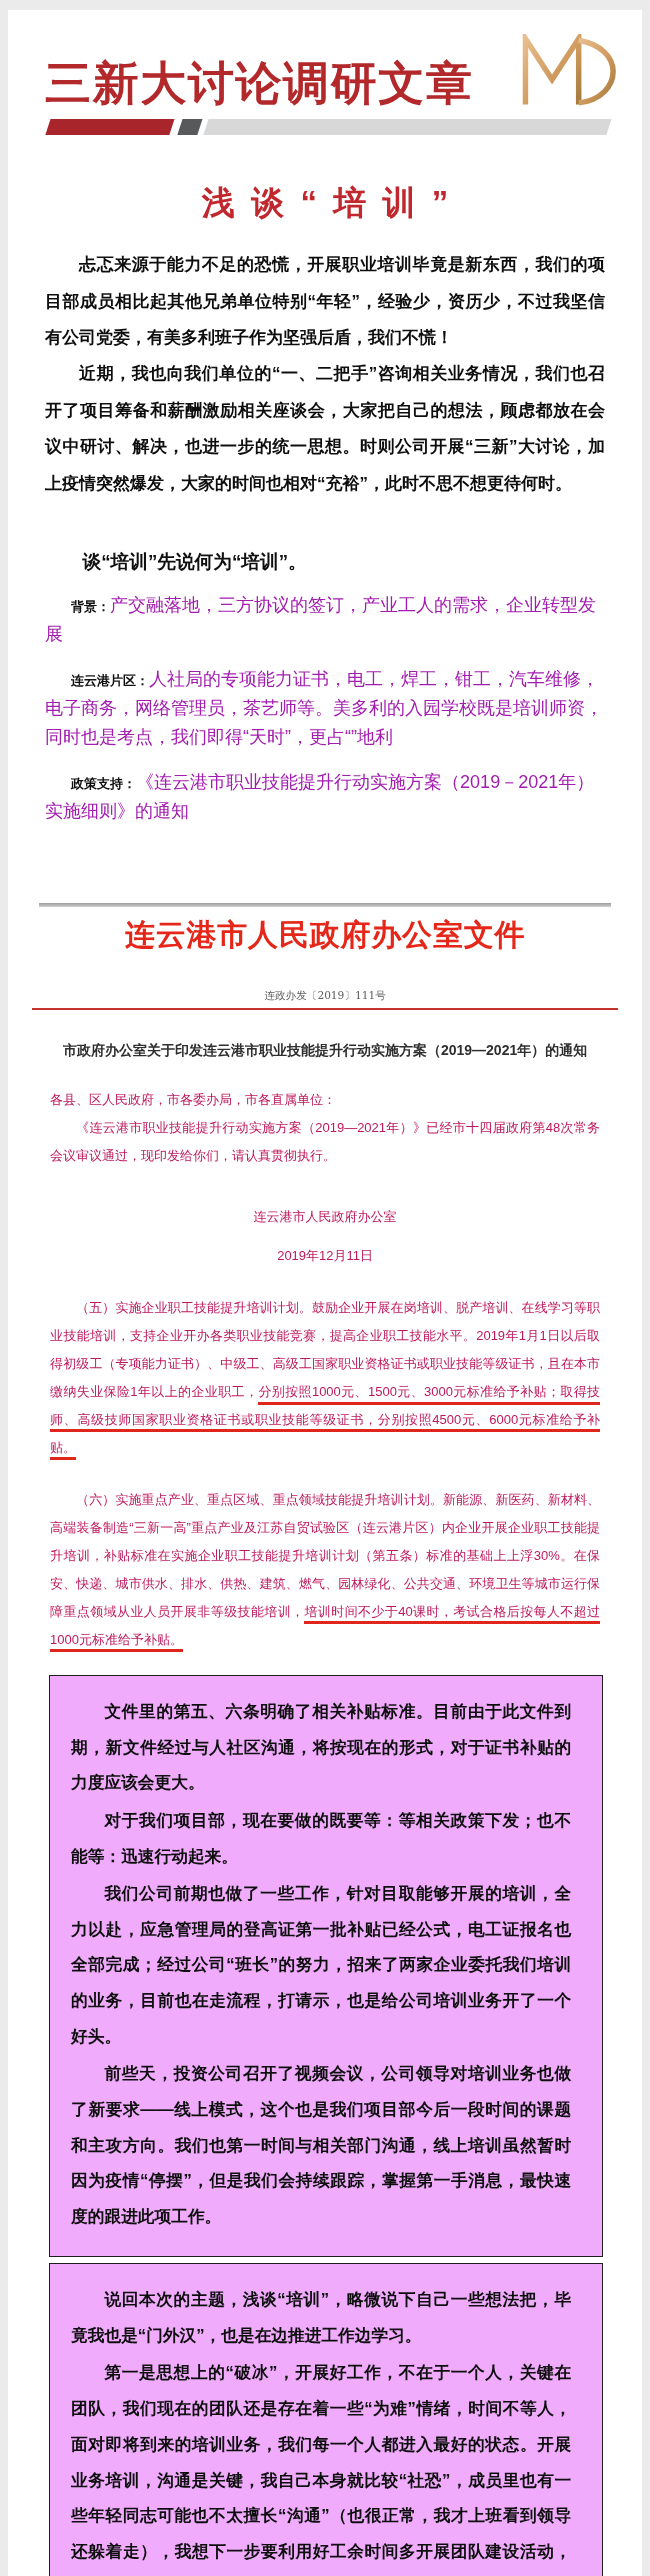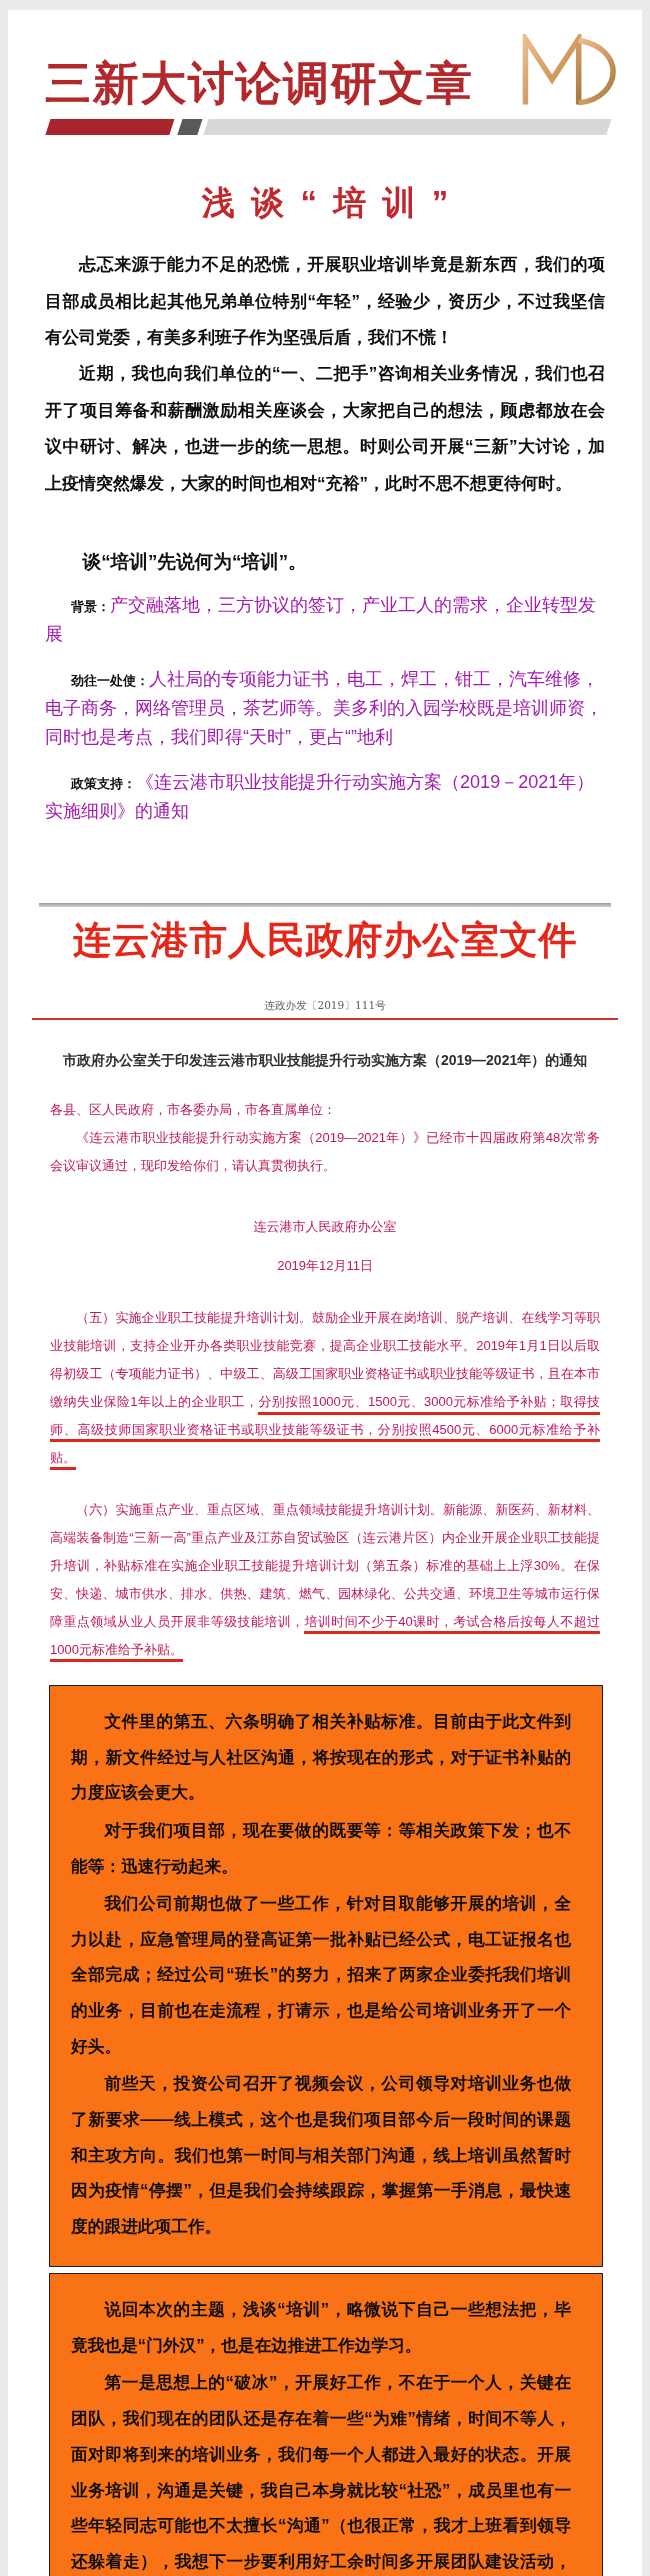--- a/index.html
+++ b/index.html
@@ -55,21 +55,21 @@
 
   
   .gov-doc { margin-top: 78px; }
   .hairline {
     height: 3.3px; margin: 0 31px;
     background: linear-gradient(to bottom, #9d9d9d, #cfcfcf);
   }
   .doc-title {
     margin-top: 8.1px; text-align: center;
     font-family: "DejaVu Serif", "Liberation Serif", serif;
-    font-size: 38px; font-weight: 900; color: #e5271a; letter-spacing: 0.8px;
+    font-size: 30px; font-weight: 900; color: #e5271a; letter-spacing: 0.8px;
   }
   .doc-number {
     margin-top: 33px; text-align: center;
     font-family: "DejaVu Serif", "Liberation Serif", serif;
     font-size: 10.6px; color: #5c5c5c;
   }
   .red-rule { height: 1.6px; background: #c5342c; margin: 5.7px 24.4px 0 24.4px; }
   .notice-title {
     margin-top: 29px; padding: 0 45px; text-align: center;
     font-size: 14px; font-weight: 700; color: #2f2f2f; line-height: 1.7;
@@ -87,21 +87,21 @@
   .red-underline {
     border-bottom: 3.3px solid #e0261c;
     padding-bottom: 2.4px;
   }
 
   
   .note-box {
     margin: 21px 39px 0 41px;
     border: 1.6px solid #1d1d1d;
     padding: 18px 31px 21px 21px;
-    background: #f97316;
+    background: #f0abfc;
   }
   .note-box p {
     font-size: 16.7px; font-weight: 700; color: #0e0e0e;
     line-height: 2.14; text-indent: 2em; text-align: justify;
   }
   .note-box p + p { margin-top: 1.6px; }
   .box2 { margin-top: 6.5px; padding-bottom: 325px; }
 </style>
 </head>
 <body>
@@ -136,21 +136,21 @@
     <section class="article">
       <p class="body-p">忐忑来源于能力不足的恐慌，开展职业培训毕竟是新东西，我们的项目部成员相比起其他兄弟单位特别“年轻”，经验少，资历少，不过我坚信有公司党委，有美多利班子作为坚强后盾，我们不慌！</p>
       <p class="body-p">近期，我也向我们单位的“一、二把手”咨询相关业务情况，我们也召开了项目筹备和薪酬激励相关座谈会，大家把自己的想法，顾虑都放在会议中研讨、解决，也进一步的统一思想。时则公司开展“三新”大讨论，加上疫情突然爆发，大家的时间也相对“充裕”，此时不思不想更待何时。</p>
 
       <p class="subheading">谈“培训”先说何为“培训”。</p>
 
       <p class="info-item">
         <span class="info-label">背景：</span><span class="info-value">产交融落地，三方协议的签订，产业工人的需求，企业转型发展</span>
       </p>
       <p class="info-item">
-        <span class="info-label">劲往一处使：</span><span class="info-value">人社局的专项能力证书，电工，焊工，钳工，汽车维修，电子商务，网络管理员，茶艺师等。美多利的入园学校既是培训师资，同时也是考点，我们即得“天时”，更占“”地利</span>
+        <span class="info-label">连云港片区：</span><span class="info-value">人社局的专项能力证书，电工，焊工，钳工，汽车维修，电子商务，网络管理员，茶艺师等。美多利的入园学校既是培训师资，同时也是考点，我们即得“天时”，更占“”地利</span>
       </p>
       <p class="info-item">
         <span class="info-label">政策支持：</span><span class="info-value">《连云港市职业技能提升行动实施方案（2019－2021年）实施细则》的通知</span>
       </p>
     </section>
 
     <section class="gov-doc">
       <div class="hairline"></div>
       <h2 class="doc-title">连云港市人民政府办公室文件</h2>
       <div class="doc-number">连政办发〔2019〕111号</div>

